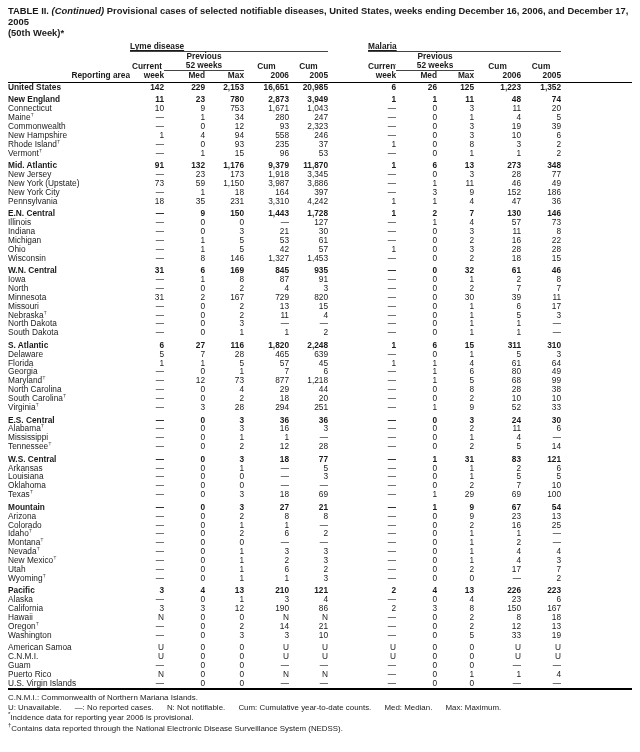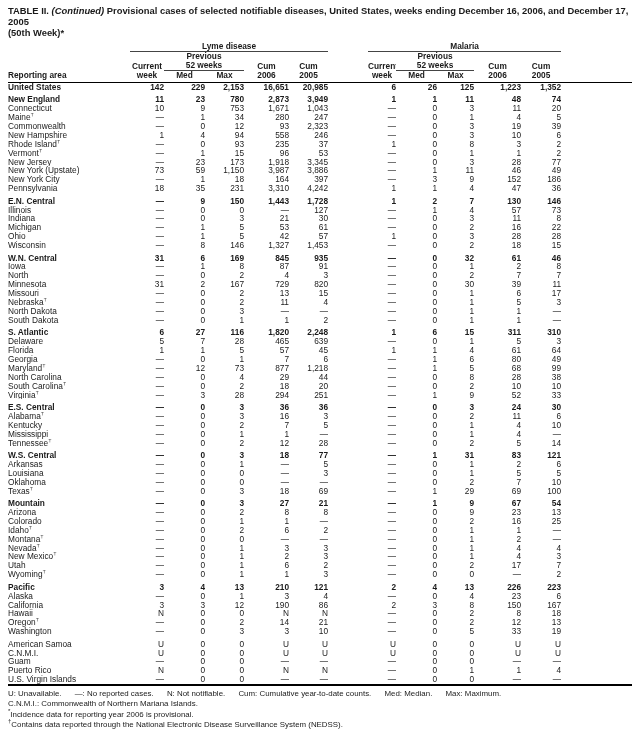--- a/index.html
+++ b/index.html
@@ -18,26 +18,26 @@
   table.nnd {
     width: 624px; border-collapse: collapse; table-layout: fixed;
     margin-top: 4px;
     border-bottom: 2px solid #000;
   }
   table.nnd td {
     padding: 0; font-size: 8.3px; line-height: 1.07;
     white-space: nowrap; overflow: hidden;
   }
   thead td { font-weight: bold; vertical-align: bottom; }
-  .group-h { text-align: center; border-bottom: 1.2px solid #444; padding-bottom: 1px; }
+  .group-h { text-align: left; border-bottom: 1.2px solid #444; padding-bottom: 1px; text-decoration: underline; }
   .prev-h  { text-align: center; padding-top: 1px; margin-top: 31px; }
   .w52-h   { text-align: center; border-bottom: 1.2px solid #444; }
   .ctr     { text-align: center; margin-top: 20px; }
   .area-h  { text-align: left; }
-  tr.colhead-last td { border-bottom: 1.6px solid #000; padding-bottom: 2px; }
+  tr.colhead-last td { border-bottom: 1.6px solid #000; padding-bottom: 2px; text-align: right; }
   td.num  { text-align: right; padding-right: 4px; }
   td.area { text-align: left; }
   tr.bold td { font-weight: bold; }
   tr.section-start td { padding-top: 3.6px; }
   tbody tr td { height: 8.9px; }
   sup { font-size: 6px; line-height: 0; }
   .footnotes { font-size: 7.9px; line-height: 1.3; margin-top: 3px; }
   .footnotes .legend span { margin-right: 11px; }
   .fn-row { margin: 0; }
 </style>
@@ -231,20 +231,35 @@
           <td class="num">96</td>
           <td class="num">53</td>
           <td></td>
           <td class="num">—</td>
           <td class="num">0</td>
           <td class="num">1</td>
           <td class="num">1</td>
           <td class="num">2</td>
           <td></td>
         </tr>
+        <tr class="bold section-start">
+          <td class="area">Mid. Atlantic</td>
+          <td class="num">91</td>
+          <td class="num">132</td>
+          <td class="num">1,176</td>
+          <td class="num">9,379</td>
+          <td class="num">11,870</td>
+          <td></td>
+          <td class="num">1</td>
+          <td class="num">6</td>
+          <td class="num">13</td>
+          <td class="num">273</td>
+          <td class="num">348</td>
+          <td></td>
+        </tr>
         <tr>
           <td class="area">New Jersey</td>
           <td class="num">—</td>
           <td class="num">23</td>
           <td class="num">173</td>
           <td class="num">1,918</td>
           <td class="num">3,345</td>
           <td></td>
           <td class="num">—</td>
           <td class="num">0</td>
@@ -652,35 +667,20 @@
           <td class="num">3</td>
           <td></td>
           <td class="num">—</td>
           <td class="num">0</td>
           <td class="num">2</td>
           <td class="num">11</td>
           <td class="num">6</td>
           <td></td>
         </tr>
         <tr>
-          <td class="area">Kentucky</td>
-          <td class="num">—</td>
-          <td class="num">0</td>
-          <td class="num">2</td>
-          <td class="num">7</td>
-          <td class="num">5</td>
-          <td></td>
-          <td class="num">—</td>
-          <td class="num">0</td>
-          <td class="num">1</td>
-          <td class="num">4</td>
-          <td class="num">10</td>
-          <td></td>
-        </tr>
-        <tr>
           <td class="area">Mississippi</td>
           <td class="num">—</td>
           <td class="num">0</td>
           <td class="num">1</td>
           <td class="num">1</td>
           <td class="num">—</td>
           <td></td>
           <td class="num">—</td>
           <td class="num">0</td>
           <td class="num">1</td>
@@ -1075,26 +1075,26 @@
           <td class="num">0</td>
           <td class="num">0</td>
           <td class="num">—</td>
           <td class="num">—</td>
           <td></td>
         </tr>
       </tbody>
   </table>
 
   <div class="footnotes">
+    <div class="fn-row">C.N.M.I.: Commonwealth of Northern Mariana Islands.</div>
     <div class="fn-row legend">
       <span>U: Unavailable.</span>
       <span>—: No reported cases.</span>
       <span>N: Not notifiable.</span>
       <span>Cum: Cumulative year-to-date counts.</span>
       <span>Med: Median.</span>
       <span>Max: Maximum.</span>
     </div>
-    <div class="fn-row">C.N.M.I.: Commonwealth of Northern Mariana Islands.</div>
     <div class="fn-row"><sup>*</sup><span>Incidence data for reporting year 2006 is provisional.</span></div>
     <div class="fn-row"><sup>†</sup><span>Contains data reported through the National Electronic Disease Surveillance System (NEDSS).</span></div>
   </div>
 
 </div>
 
 </body></html>

